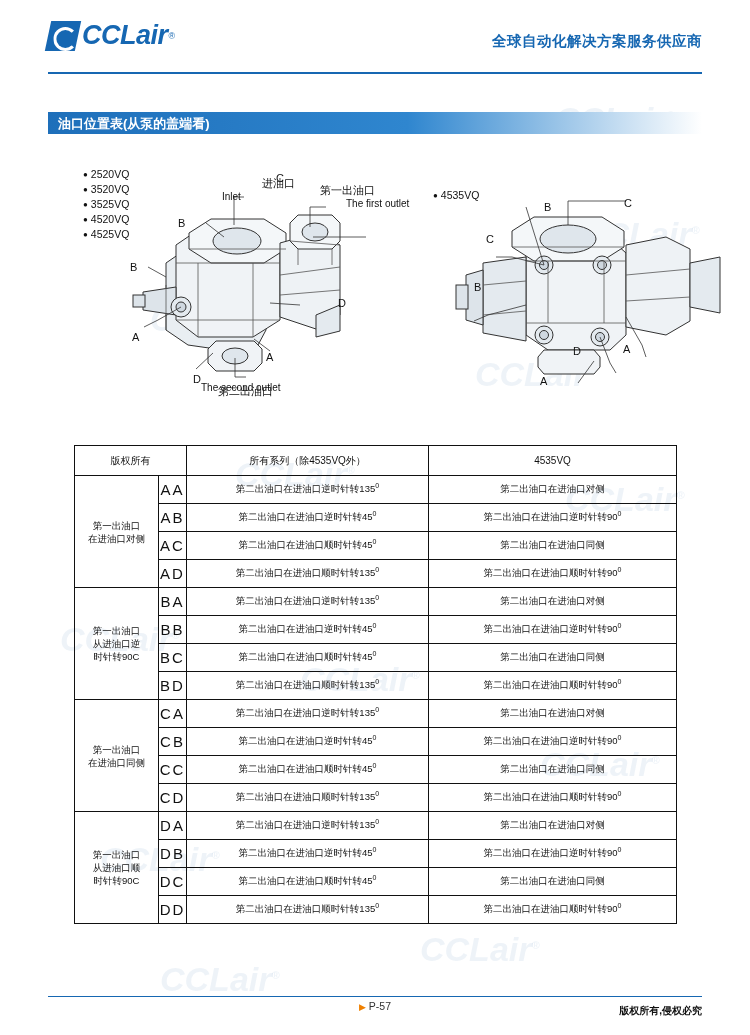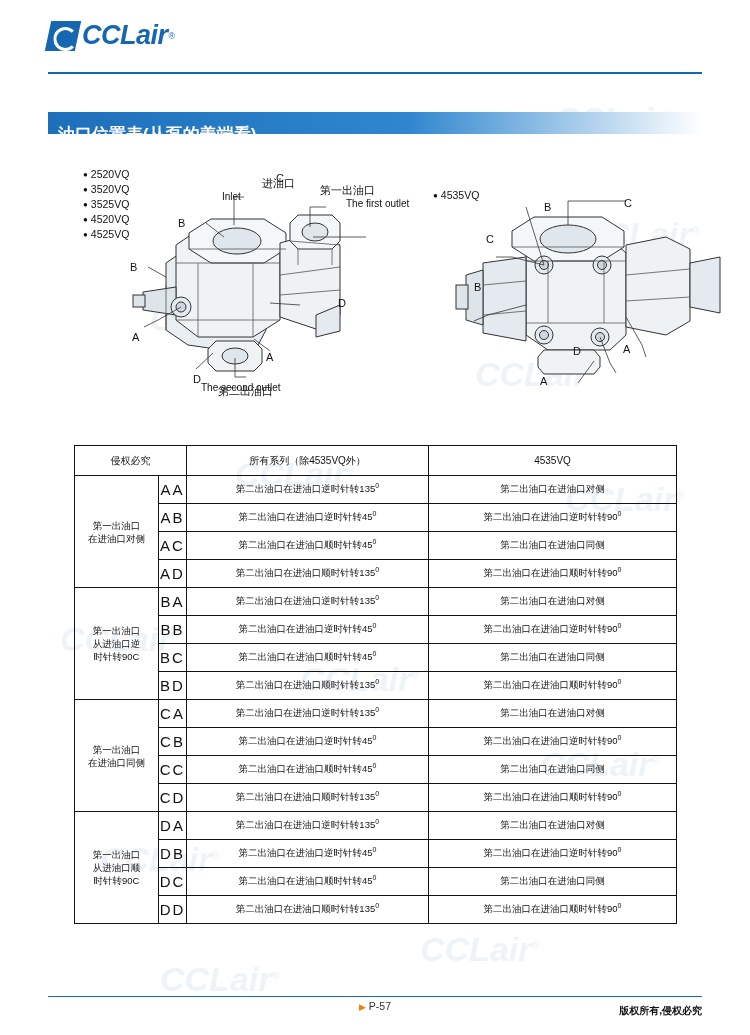--- a/index.html
+++ b/index.html
@@ -74,23 +74,23 @@
   
   .section-bar {
     position: absolute;
     left: 48px; top: 112px;
     width: 654px; height: 22px;
     background: #2a7cc7;
     background: linear-gradient(to right, #1e6fba 0%, #2f86cf 55%, #ffffff 100%);
   }
   .section-bar .bar-label {
     position: absolute;
-    left: 10px; top: 11px;
+    left: 10px; top: 3px;
     color: #ffffff;
-    font-size: 17px;
+    font-size: 13px;
     font-weight: bold;
   }
 
   
   .wm {
     position: absolute;
     font-size: 34px;
     font-weight: bold;
     font-style: italic;
     color: rgba(120,160,200,0.13);
@@ -204,20 +204,21 @@
 </style>
 </head>
 <body>
 
 <div class="header">
   <div class="logo-wrap">
     <div class="logo-mark"></div>
     <span class="logo-text">CCLair</span>
     <span class="logo-reg">®</span>
   </div>
+  <div class="header-slogan">全球自动化解决方案服务供应商</div>
   <div class="header-rule"></div>
 </div>
 
 <div class="wm" style="left:555px; top:100px;">CCLair<small>®</small></div>
 <div class="wm" style="left:580px; top:215px;">CCLair<small>®</small></div>
 <div class="wm" style="left:150px; top:300px;">CCLair<small>®</small></div>
 <div class="wm" style="left:475px; top:355px;">CCLair<small>®</small></div>
 <div class="wm" style="left:235px; top:455px;">CCLair<small>®</small></div>
 <div class="wm" style="left:565px; top:480px;">CCLair<small>®</small></div>
 <div class="wm" style="left:60px; top:620px;">CCLair<small>®</small></div>
@@ -383,21 +384,21 @@
 <div class="tbl-wrap">
   <table class="ports">
     <colgroup>
       <col style="width:84px">
       <col style="width:28px">
       <col style="width:242px">
       <col style="width:248px">
     </colgroup>
     <thead>
       <tr>
-        <th colspan="2">侵权必究</th>
+        <th colspan="2">版权所有</th>
         <th>所有系列（除4535VQ外）</th>
         <th>4535VQ</th>
       </tr>
     </thead>
     <tbody id="tbody">
         <tr>
           <td class="grp" rowspan="4">第一出油口<br>在进油口对侧</td>
           <td class="code">AA</td>
           <td class="desc">第二出油口在进油口逆时针转135<span class="sup">0</span></td>
           <td class="desc">第二出油口在进油口对侧</td>

